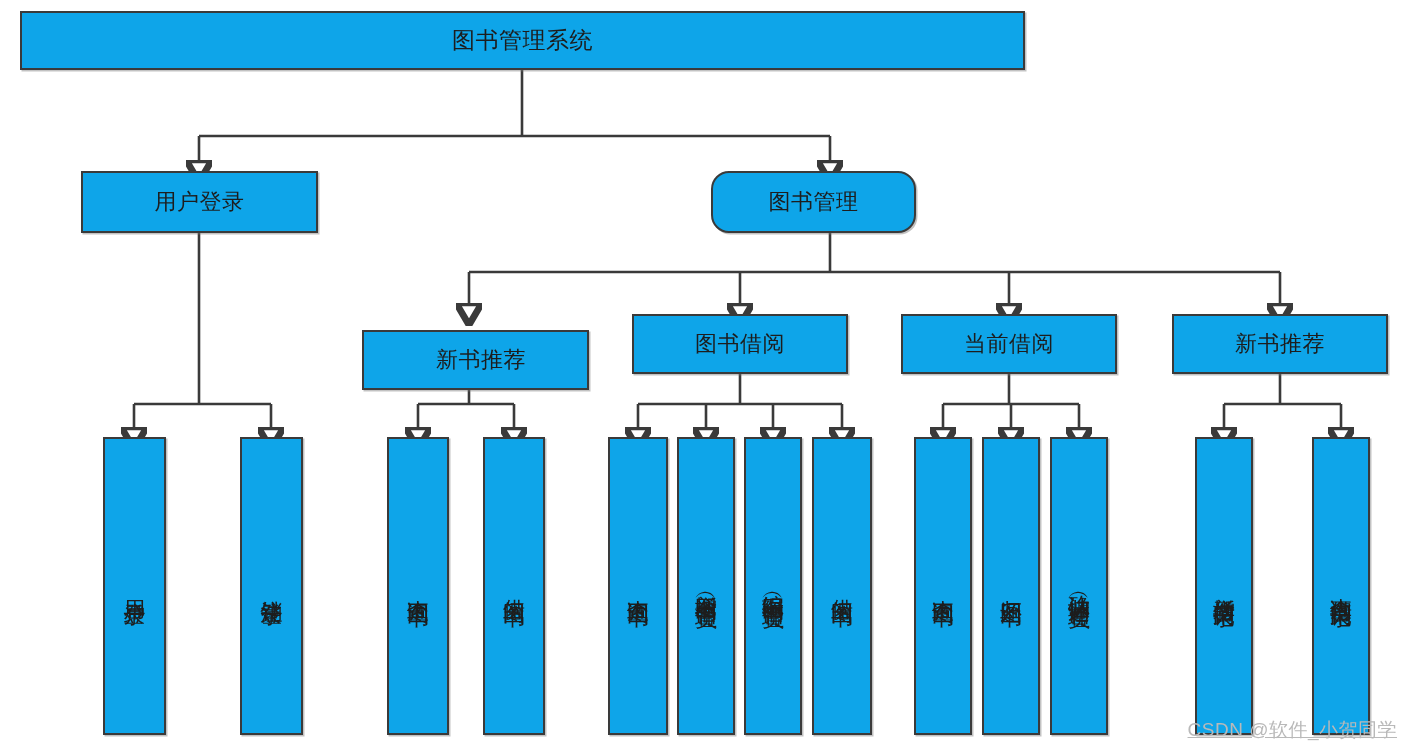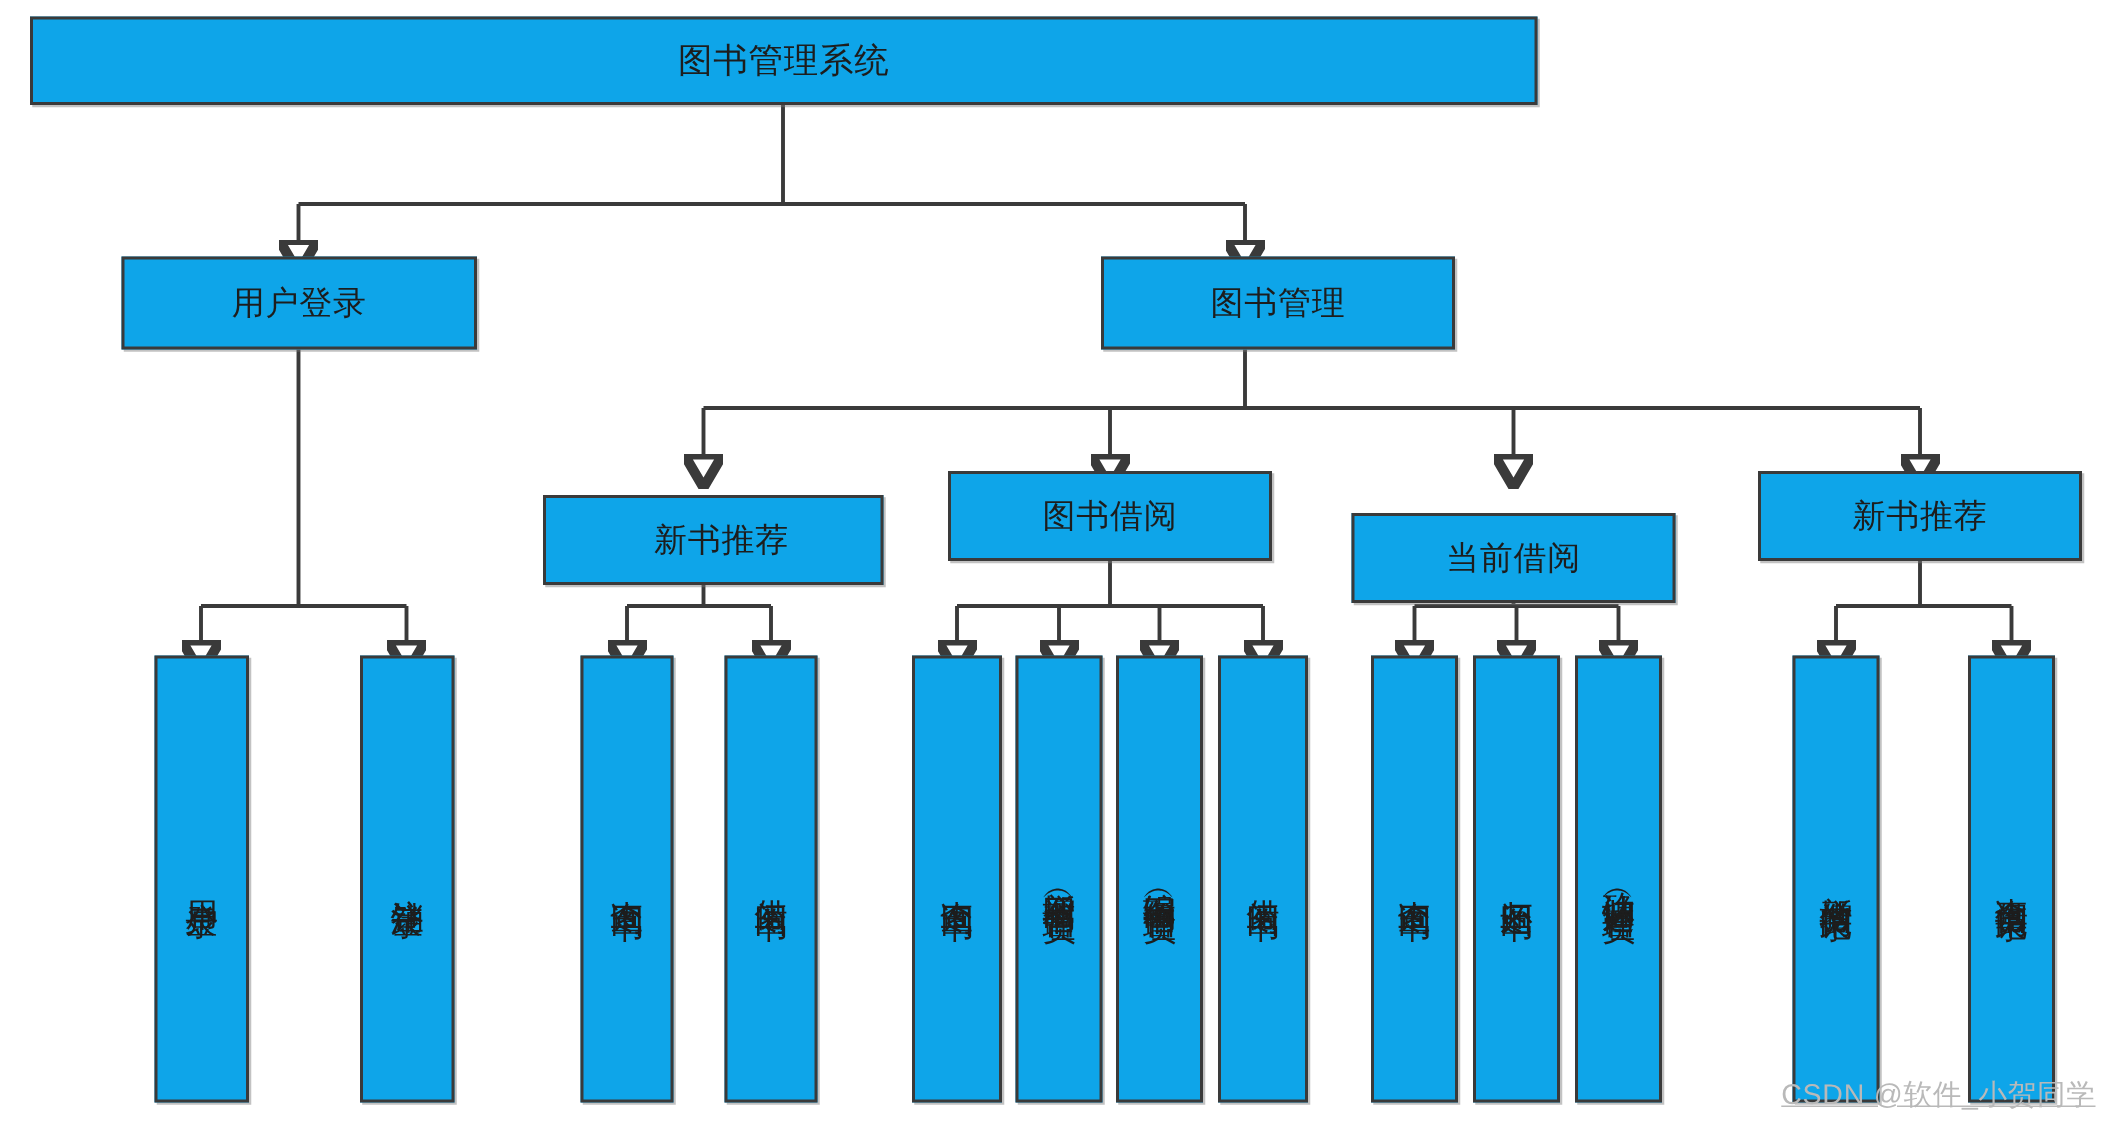--- a/index.html
+++ b/index.html
@@ -123,31 +123,31 @@
     <line x1="1341" y1="404" x2="1341" y2="430" marker-end="url(#arrow)"></line>
   </svg>
 
   <div class="node root" style="left:20px; top:11px; width:1005px; height:59px;">
     <span class="label">图书管理系统</span>
   </div>
 
   <div class="node level2" style="left:81px; top:171px; width:237px; height:62px;">
     <span class="label">用户登录</span>
   </div>
-  <div class="node level2" style="left:734px; top:171px; width:236px; height:62px;">
+  <div class="node level2" style="left:711px; top:171px; width:205px; height:62px;border-radius:18px;">
     <span class="label">图书管理</span>
   </div>
 
   <div class="node level3" style="left:362px; top:330px; width:227px; height:60px;padding-left:11px;">
     <span class="label">新书推荐</span>
   </div>
   <div class="node level3" style="left:632px; top:314px; width:216px; height:60px;">
     <span class="label">图书借阅</span>
   </div>
-  <div class="node level3" style="left:901px; top:314px; width:216px; height:60px;margin-top:28px;">
+  <div class="node level3" style="left:901px; top:314px; width:216px; height:60px;">
     <span class="label">当前借阅</span>
   </div>
   <div class="node level3" style="left:1172px; top:314px; width:216px; height:60px;">
     <span class="label">新书推荐</span>
   </div>
 
   <div class="node vertical" style="left:103px; top:437px; width:63px; height:298px;">
     <span class="label">用户登录</span>
   </div>
   <div class="node vertical" style="left:240px; top:437px; width:63px; height:298px;">

